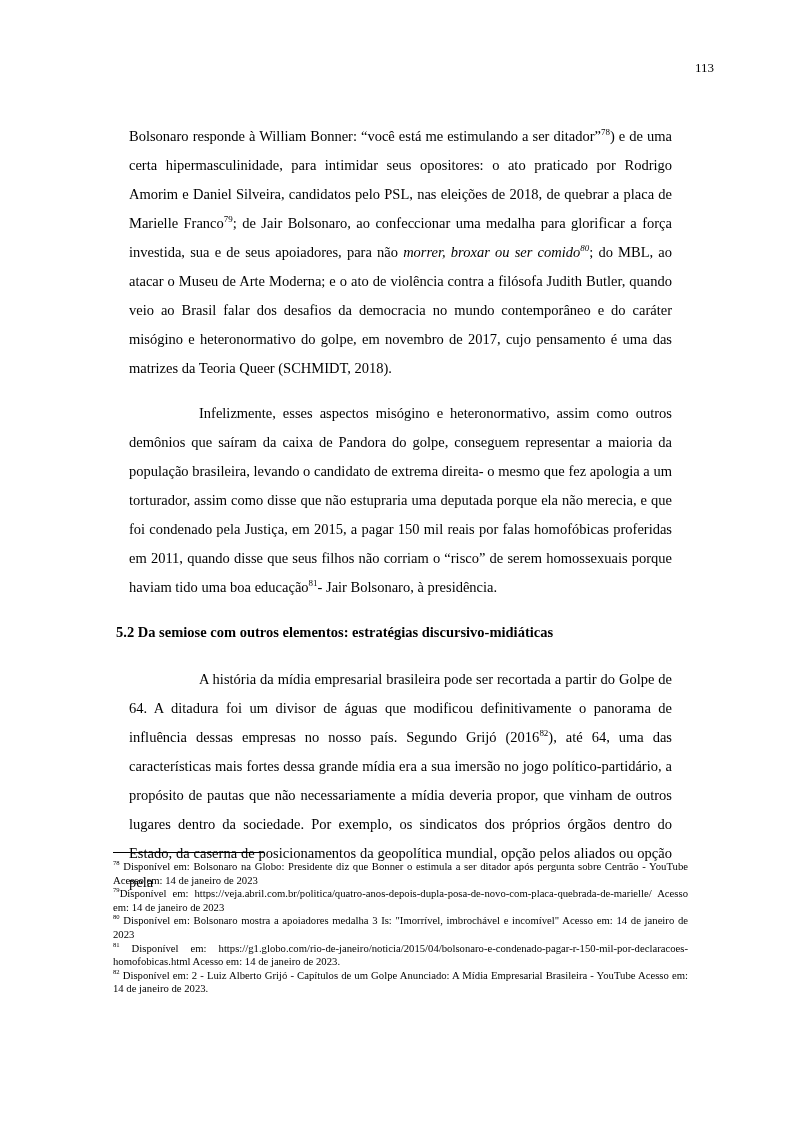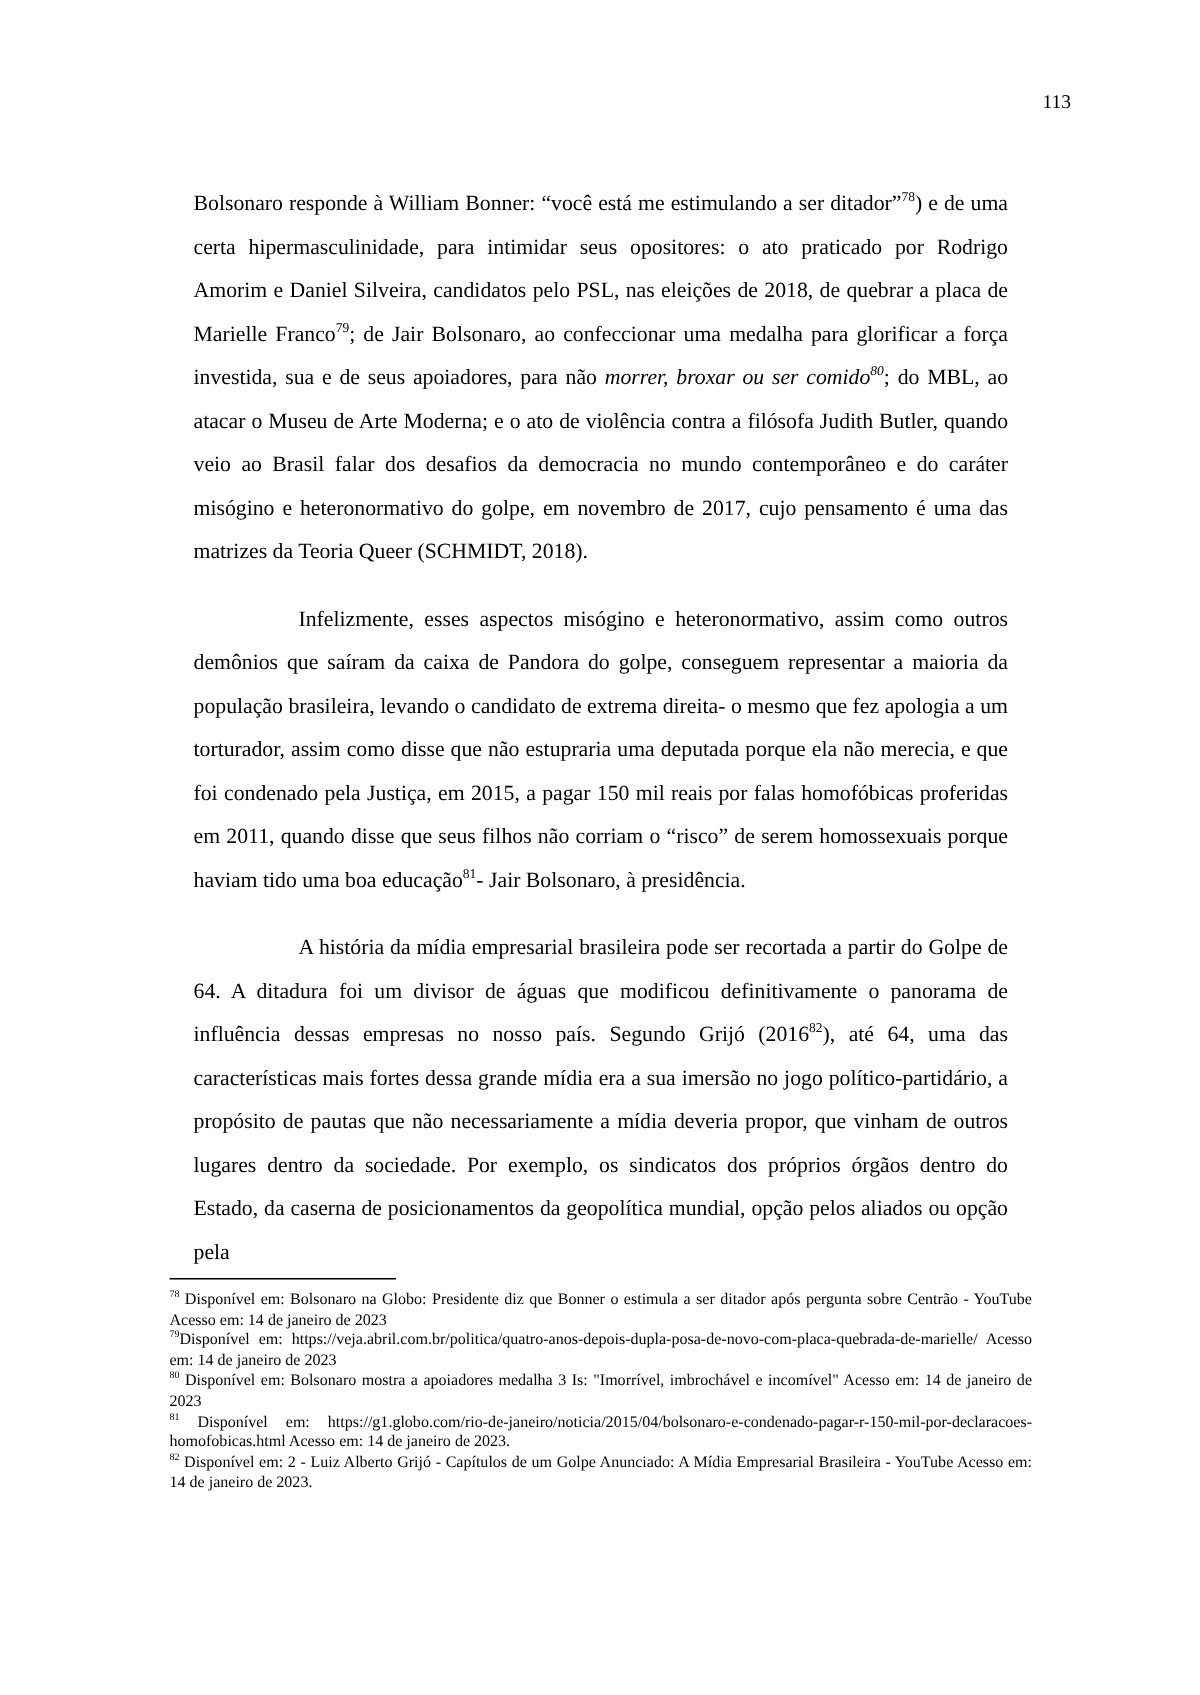--- a/index.html
+++ b/index.html
@@ -80,20 +80,21 @@
 <div class="page">
 
   <div class="page-number">113</div>
 
   <div class="content">
 
     <p class="para"><span>Bolsonaro responde à William Bonner: “você está me estimulando a ser ditador”</span><sup>78</sup><span>) e de uma certa hipermasculinidade, para intimidar seus opositores: o ato praticado por Rodrigo Amorim e Daniel Silveira, candidatos pelo PSL, nas eleições de 2018, de quebrar a placa de Marielle Franco</span><sup>79</sup><span>; de Jair Bolsonaro, ao confeccionar uma medalha para glorificar a força investida, sua e de seus apoiadores, para não </span><span class="it">morrer, broxar ou ser comido</span><sup class="it">80</sup><span>; do MBL, ao atacar o Museu de Arte Moderna; e o ato de violência contra a filósofa Judith Butler, quando veio ao Brasil falar dos desafios da democracia no mundo contemporâneo e do caráter misógino e heteronormativo do golpe, em novembro de 2017, cujo pensamento é uma das matrizes da Teoria Queer (SCHMIDT, 2018).</span></p>
 
     <p class="para indent"><span>Infelizmente, esses aspectos misógino e heteronormativo, assim como outros demônios que saíram da caixa de Pandora do golpe, conseguem representar a maioria da população brasileira, levando o candidato de extrema direita- o mesmo que fez apologia a um torturador, assim como disse que não estupraria uma deputada porque ela não merecia, e que foi condenado pela Justiça, em 2015, a pagar 150 mil reais por falas homofóbicas proferidas em 2011, quando disse que seus filhos não corriam o “risco” de serem homossexuais porque haviam tido uma boa educação</span><sup>81</sup><span>- Jair Bolsonaro, à presidência.</span></p>
 
+    <h2 class="heading">5.2 Da semiose com outros elementos: estratégias discursivo-midiáticas</h2>
 
     <p class="para indent"><span>A história da mídia empresarial brasileira pode ser recortada a partir do Golpe de 64. A ditadura foi um divisor de águas que modificou definitivamente o panorama de influência dessas empresas no nosso país. Segundo Grijó (2016</span><sup>82</sup><span>), até 64, uma das características mais fortes dessa grande mídia era a sua imersão no jogo político-partidário, a propósito de pautas que não necessariamente a mídia deveria propor, que vinham de outros lugares dentro da sociedade. Por exemplo, os sindicatos dos próprios órgãos dentro do Estado, da caserna de posicionamentos da geopolítica mundial, opção pelos aliados ou opção pela</span></p>
 
   </div>
 
   <div class="footnotes">
 
     <div class="fn-rule"></div>
 
     <p class="fn"><sup>78</sup><span> Disponível em: Bolsonaro na Globo: Presidente diz que Bonner o estimula a ser ditador após pergunta sobre Centrão - YouTube Acesso em: 14 de janeiro de 2023</span></p>

